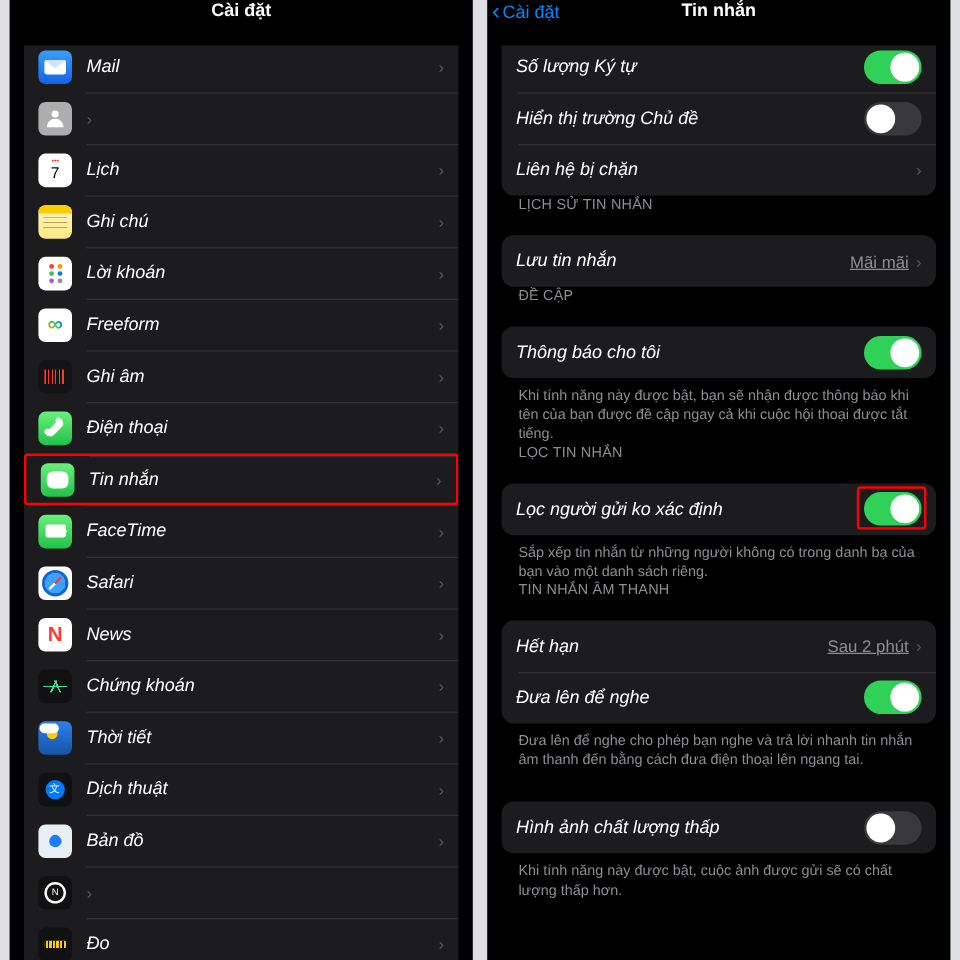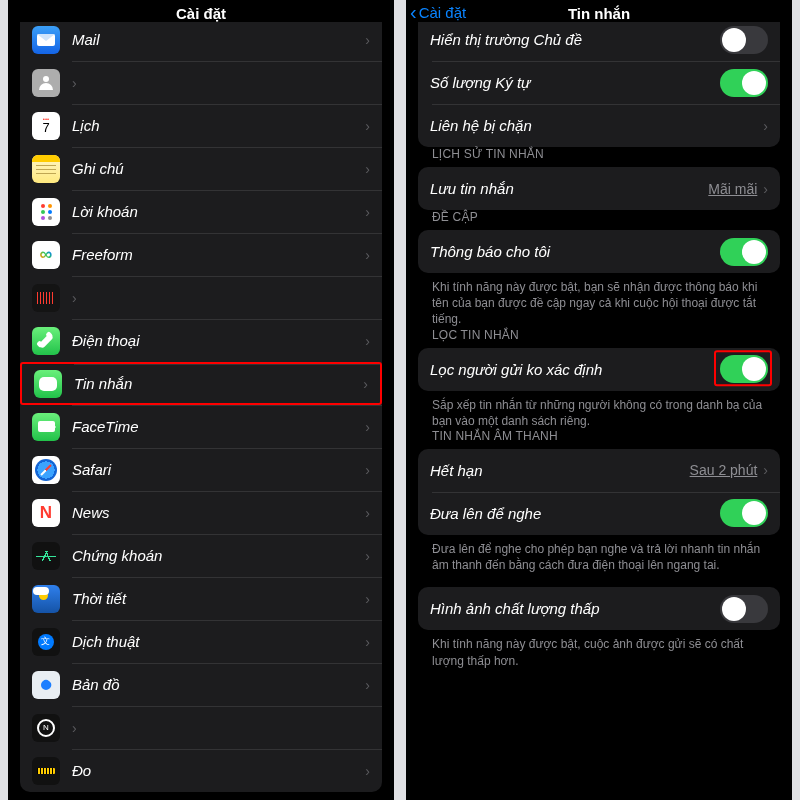--- a/index.html
+++ b/index.html
@@ -15,23 +15,23 @@
   }
   .phone {
     flex: 1;
     background: #000;
     color: #fff;
     display: flex;
     flex-direction: column;
     font-size: 15px;
   }
   .navbar {
-    height: 22px;
-    display: flex;
-    align-items: flex-end;
+    height: 38px;
+    display: flex;
+    align-items: flex-start;
     justify-content: center;
     position: relative;
     font-size: 15px;
     font-weight: 600;
   }
   .navbar .back {
     position: absolute;
     left: 4px;
     display: flex;
     align-items: center;
@@ -46,20 +46,21 @@
   .content {
     flex: 1;
     overflow: hidden;
     padding: 0 12px;
   }
   
   .list-group {
     background: #1c1c1e;
     border-radius: 10px;
     overflow: hidden;
+    margin-top: 13px;
   }
   .list-group.top-cut { border-top-left-radius: 0; border-top-right-radius: 0; margin-top: -4px; }
   .row {
     display: flex;
     align-items: center;
     height: 43px;
     padding: 0 12px;
     position: relative;
   }
   .row + .row::before {
@@ -256,20 +257,21 @@
             <span class="swirl">∞</span>
           </span>
         <span class="label">Freeform</span>
         <span class="chevron">›</span>
       </div>
 
       <div class="row">
         <span class="app-icon ic-voice">
             <span class="wave"></span>
           </span>
+        <span class="label">Ghi âm</span>
         <span class="chevron">›</span>
       </div>
 
       <div class="row">
         <span class="app-icon ic-phone">
             <span class="handset"></span>
           </span>
         <span class="label">Điện thoại</span>
         <span class="chevron">›</span>
       </div>
@@ -365,28 +367,28 @@
     <div class="back">
       <span class="back-chevron">‹</span>
       <span>Cài đặt</span>
     </div>
     <span>Tin nhắn</span>
   </div>
 
   <div class="content">
     <div class="list-group top-cut">
       <div class="row noicon">
+        <span class="label">Số lượng Ký tự</span>
+        <span class="switch on">
+            <span class="knob"></span>
+          </span>
+      </div>
+      <div class="row noicon">
         <span class="label">Hiển thị trường Chủ đề</span>
         <span class="switch off">
-            <span class="knob"></span>
-          </span>
-      </div>
-      <div class="row noicon">
-        <span class="label">Số lượng Ký tự</span>
-        <span class="switch on">
             <span class="knob"></span>
           </span>
       </div>
       <div class="row noicon">
         <span class="label">Liên hệ bị chặn</span>
         <span class="chevron">›</span>
       </div>
     </div>
 
     <div class="section-header">LỊCH SỬ TIN NHẮN</div>

